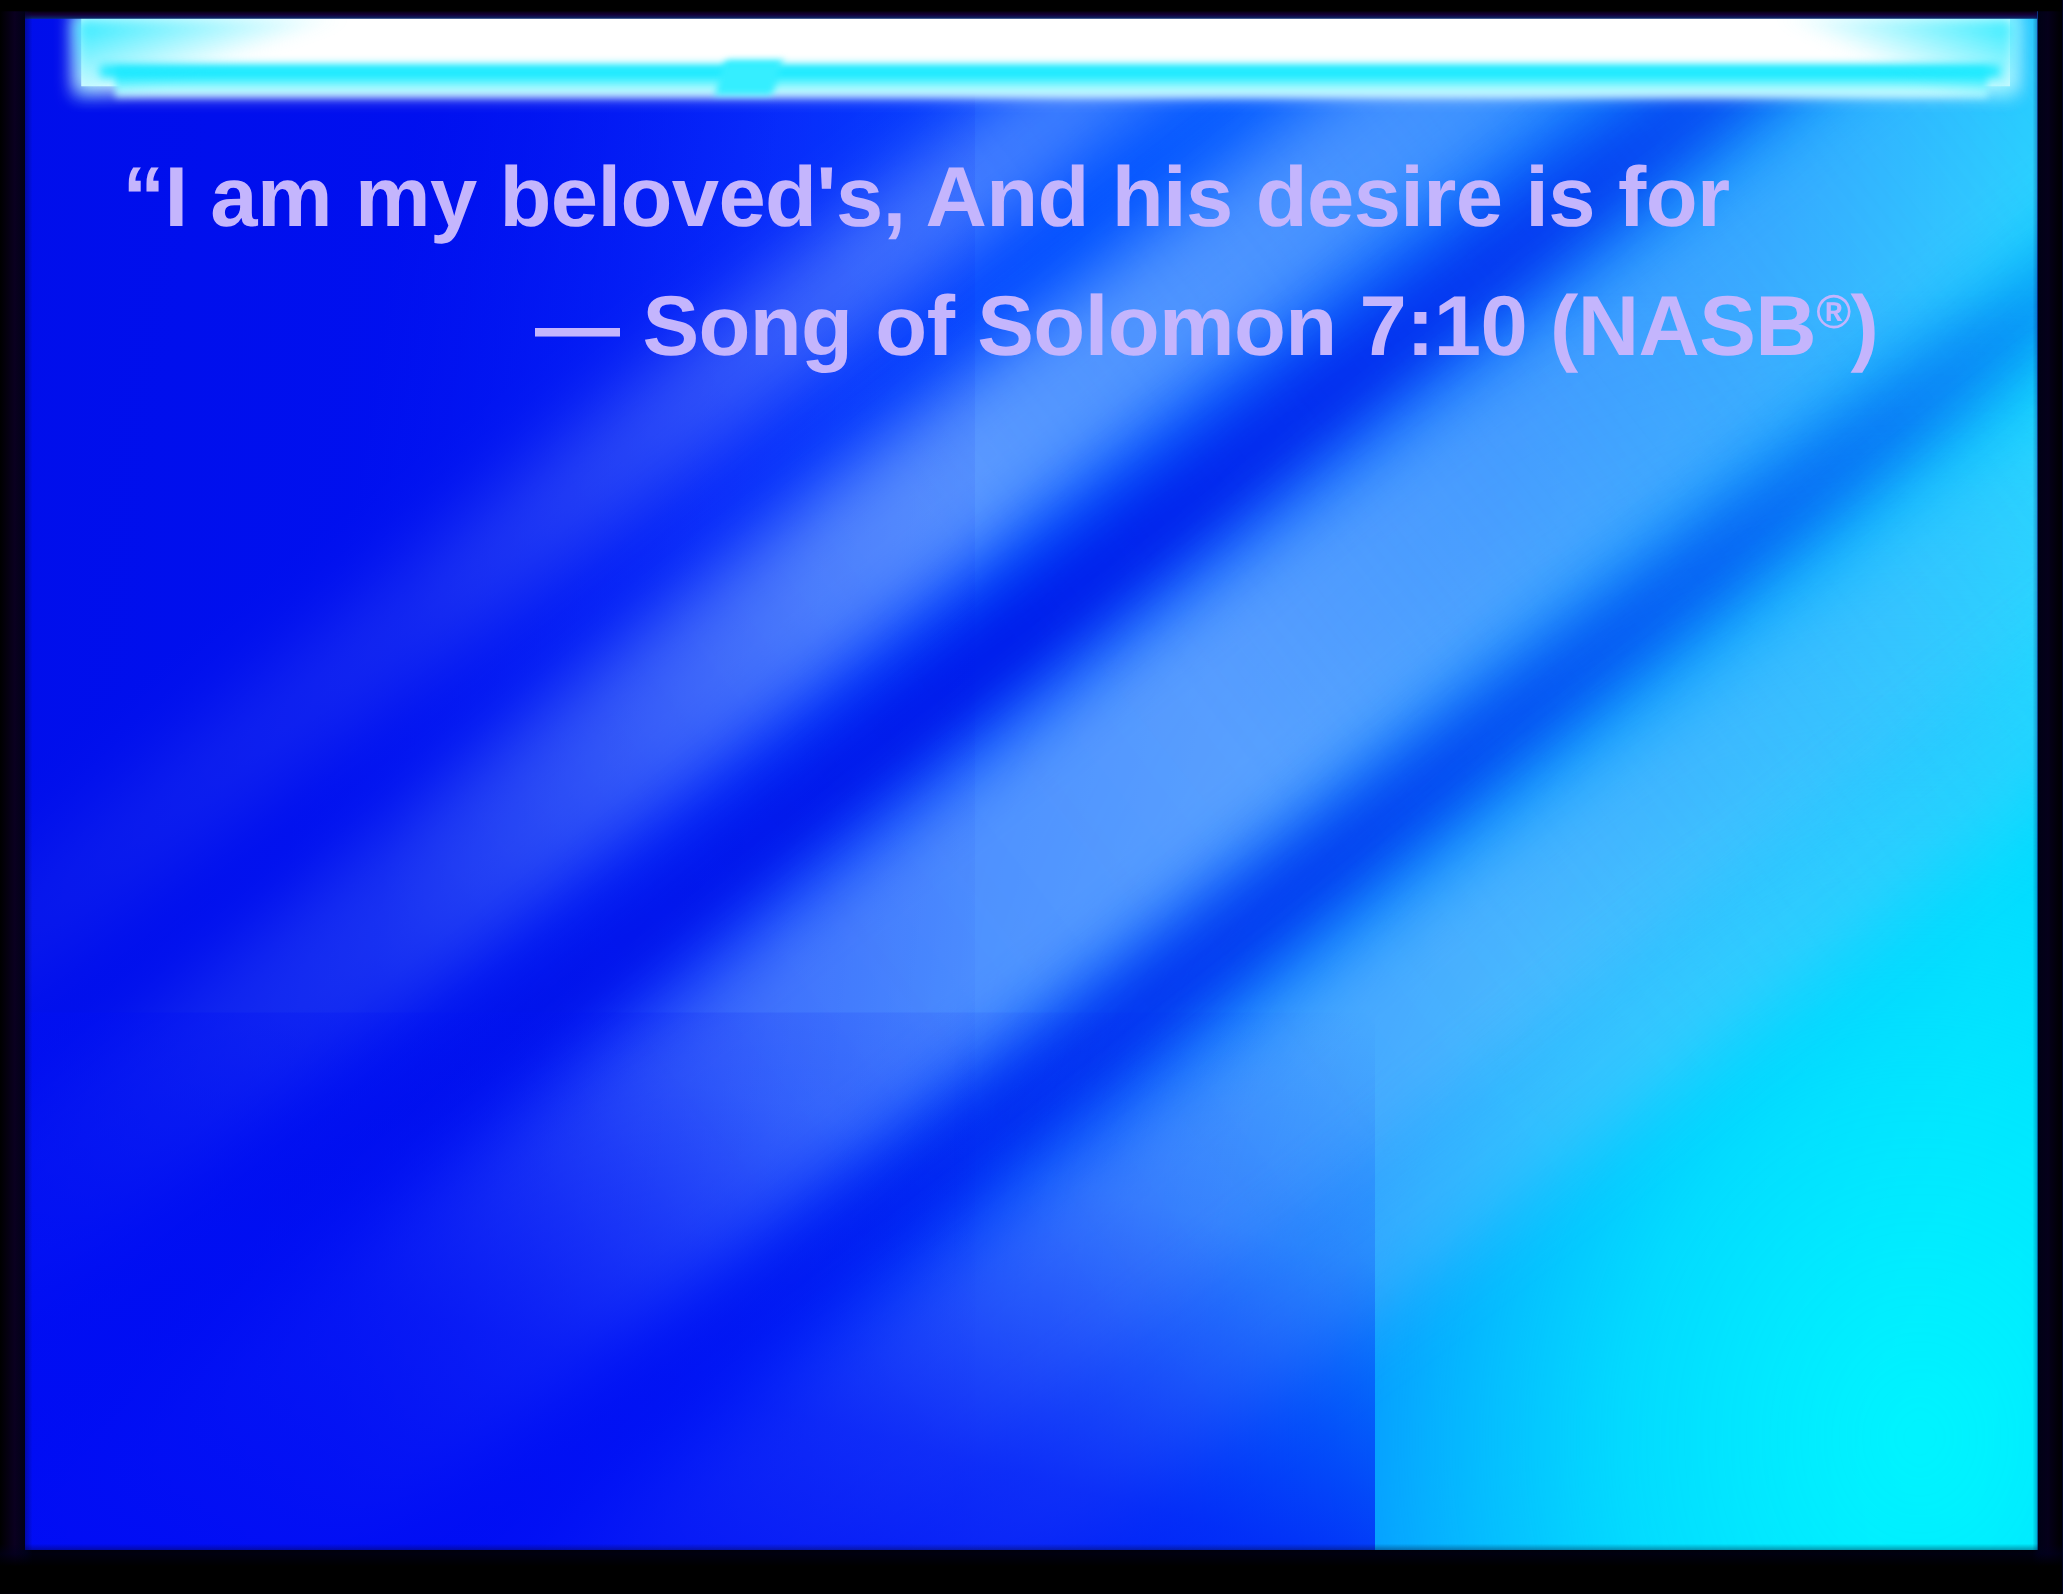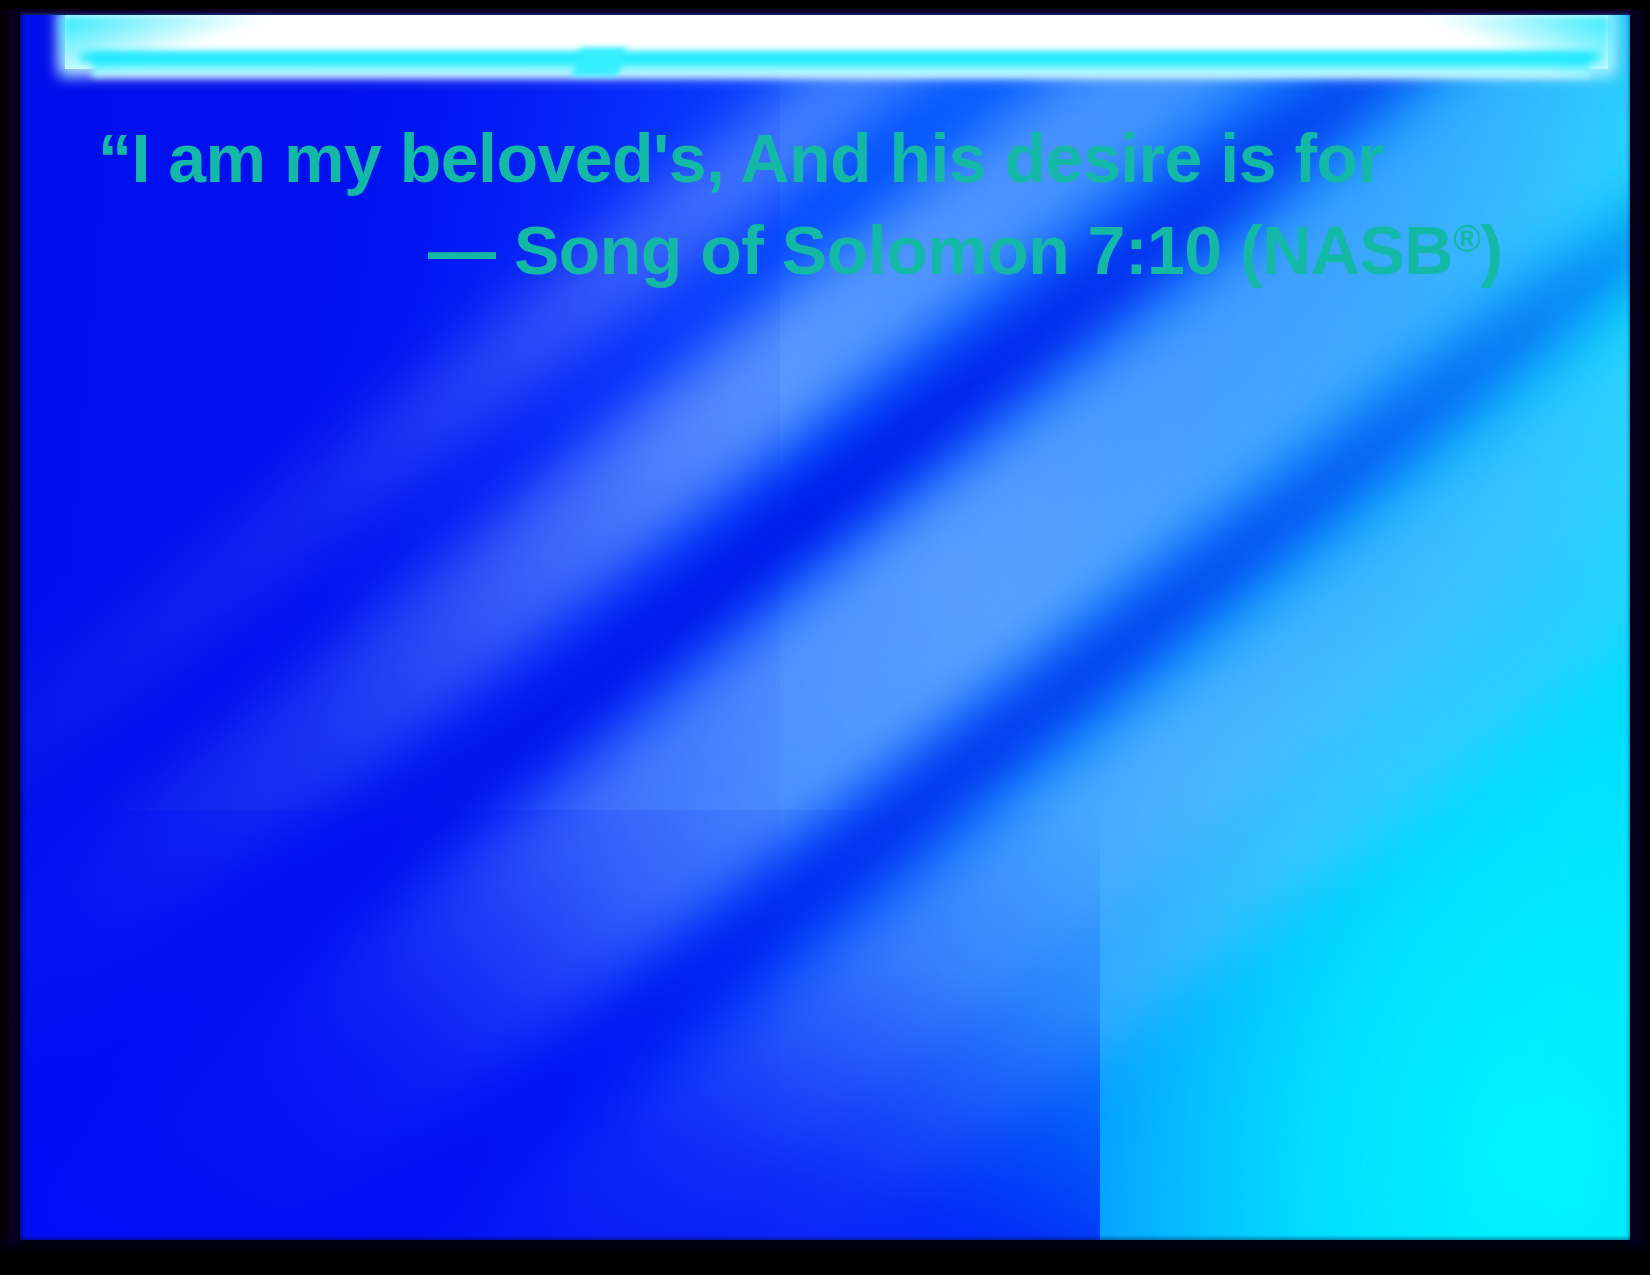--- a/index.html
+++ b/index.html
@@ -188,30 +188,30 @@
 
   
   #verse-block {
     position: absolute;
     left: 78px;
     top: 108px;
     width: 1490px;
     z-index: 10;
   }
   .verse-line {
-    color: #14b8a6;
+    color: #c4b5fd;
     font-family: "Liberation Sans", sans-serif;
     font-weight: bold;
     font-size: 68px;
     line-height: 85px;
     letter-spacing: -0.5px;
     white-space: pre-wrap;
   }
   #verse-ref {
-    margin-top: 7px;
+    margin-top: 18px;
     padding-left: 330px;
   }
   .reg-mark {
     font-size: 38px;
     vertical-align: 22px;
     line-height: 0;
   }
 
   
   .edge-left  { position:absolute; left:0; top:0; width:26px; height:100%;

